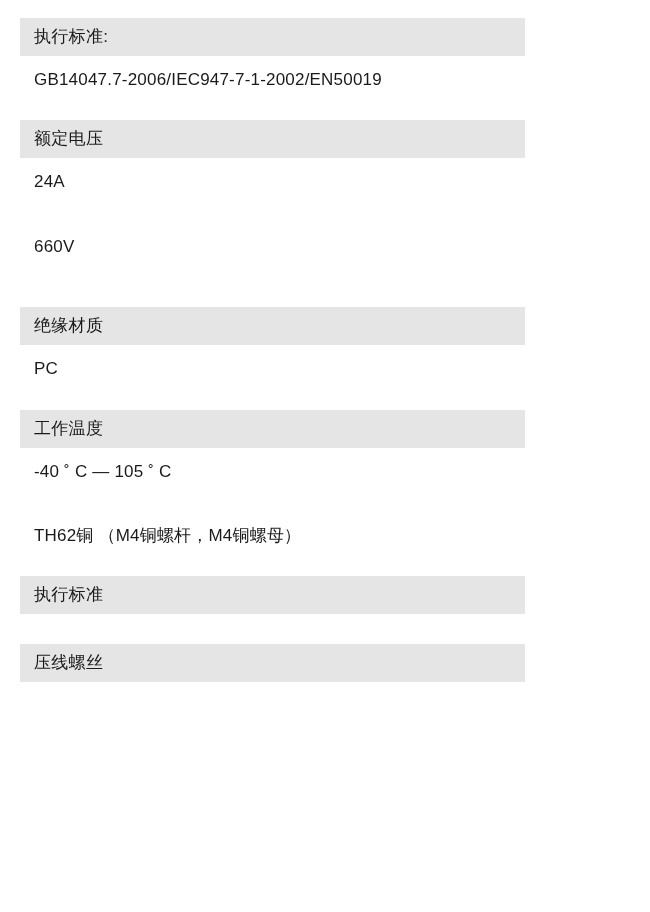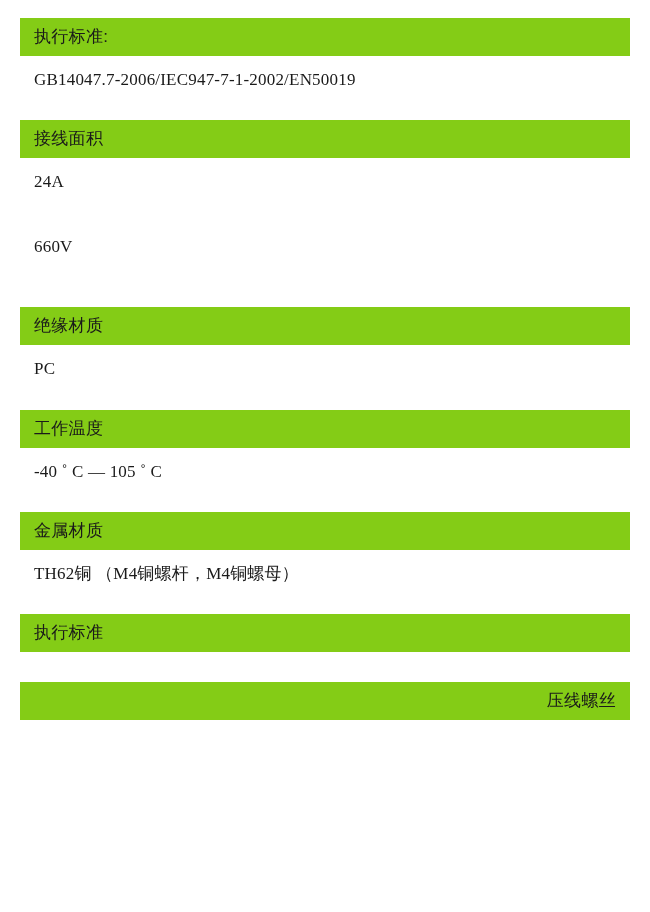--- a/index.html
+++ b/index.html
@@ -17,58 +17,57 @@
   .sheet {
     width: 650px;
     height: 912px;
     box-sizing: border-box;
     padding: 18px 20px 0 20px;
   }
   .spec-row {
     margin-bottom: 10px;
   }
   .spec-label {
-    background: #84cc16;
+    background: #e5e5e5;
     color: #1a1a1a;
     font-size: 17px;
     line-height: 1;
     padding: 10px 14px 11px 14px;
     box-sizing: border-box;
-    width: 610px;
+    width: 505px;
     letter-spacing: 0.3px;
   }
   .spec-value {
     font-size: 17px;
     color: #1a1a1a;
     padding: 14px 14px 0 14px;
     line-height: 1.2;
     letter-spacing: 0.2px;
-    font-family: Liberation Serif, serif;
   }
   .spec-value sup {
     font-size: 11px;
     vertical-align: super;
     margin-left: 2px;
   }
   .gap-lg { height: 20px; }
-  .row-0 { margin-bottom: 0; text-align: right; }
+  .row-0 { margin-bottom: 0; }
 </style>
 </head>
 <body>
 
 <div class="sheet">
 
   <div class="spec-row">
     <div class="spec-label">执行标准:</div>
     <div class="spec-value">GB14047.7-2006/IEC947-7-1-2002/EN50019</div>
   </div>
   <div class="gap-lg"></div>
 
   <div class="spec-row">
-    <div class="spec-label">接线面积</div>
+    <div class="spec-label">额定电压</div>
     <div class="spec-value">24A</div>
   </div>
   <div class="gap-lg"></div>
 
   <div class="spec-row">
     <div class="spec-value">660V</div>
   </div>
   <div class="gap-lg"></div>
 
   <div class="gap-lg"></div>
@@ -79,21 +78,20 @@
   </div>
   <div class="gap-lg"></div>
 
   <div class="spec-row">
     <div class="spec-label">工作温度</div>
     <div class="spec-value">-40 ˚ C — 105 ˚ C</div>
   </div>
   <div class="gap-lg"></div>
 
   <div class="spec-row">
-    <div class="spec-label">金属材质</div>
     <div class="spec-value">TH62铜 （M4铜螺杆，M4铜螺母）</div>
   </div>
   <div class="gap-lg"></div>
 
   <div class="spec-row">
     <div class="spec-label">执行标准</div>
   </div>
   <div class="gap-lg"></div>
 
   <div class="spec-row row-0">

